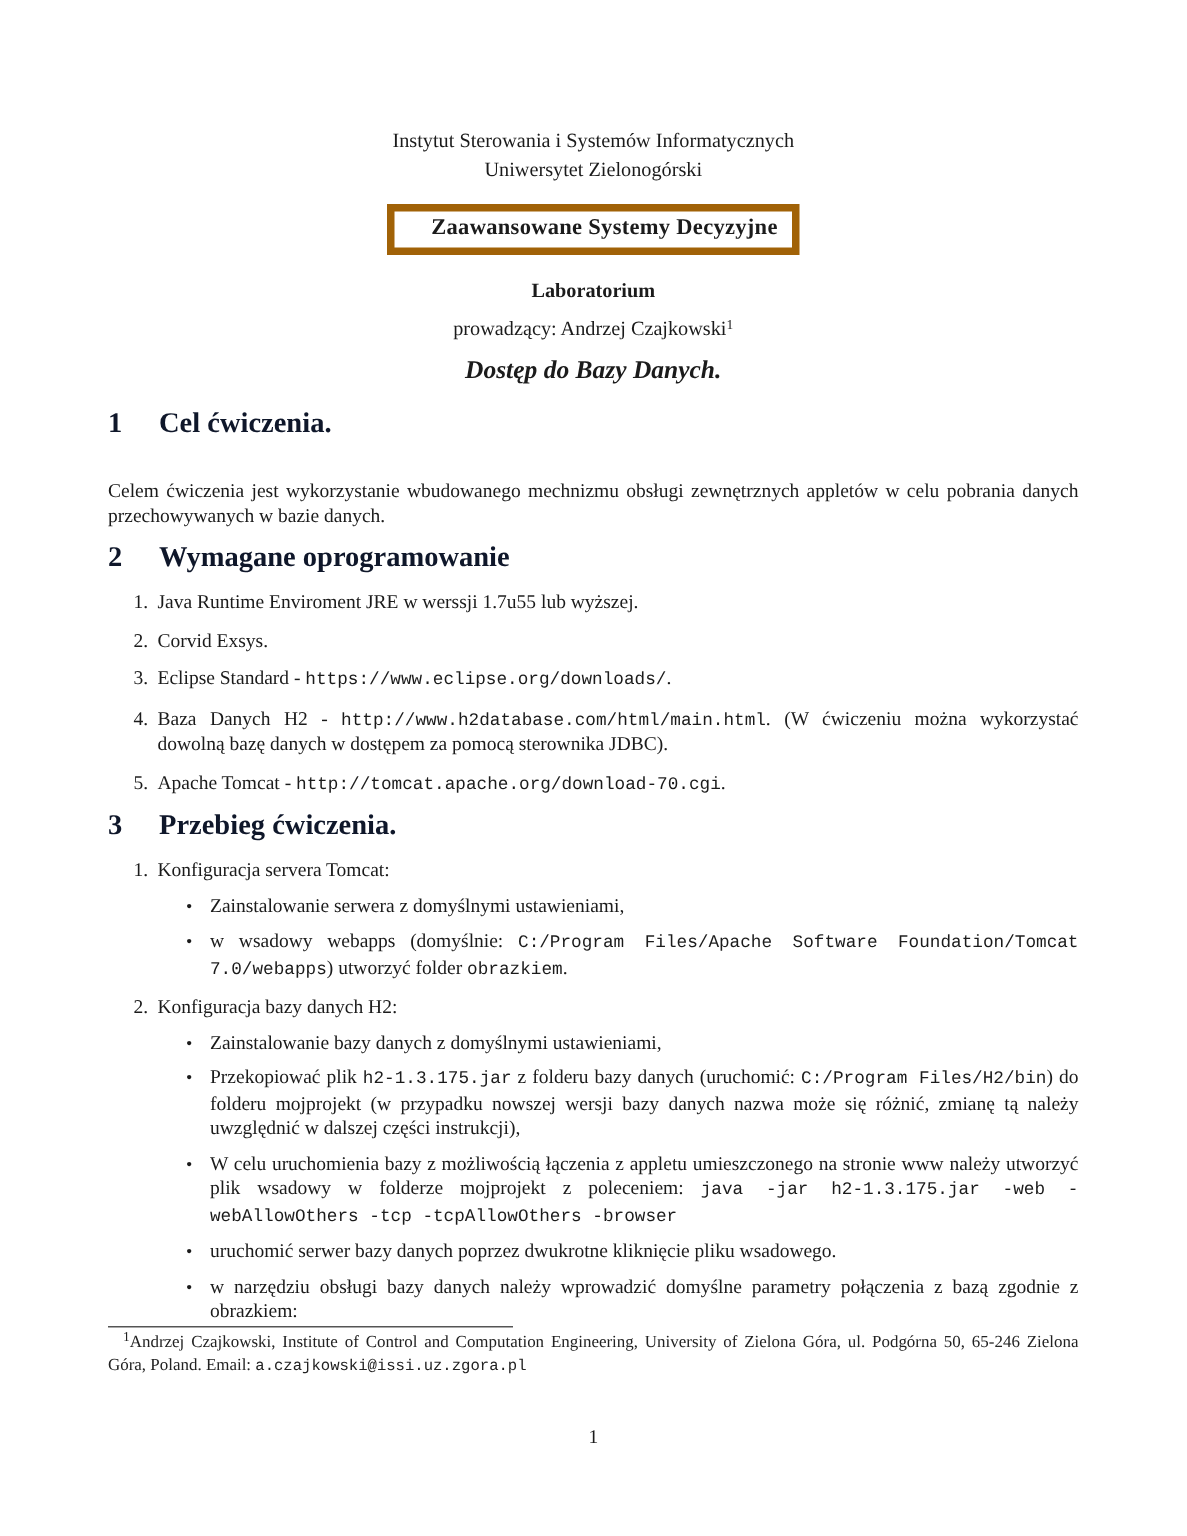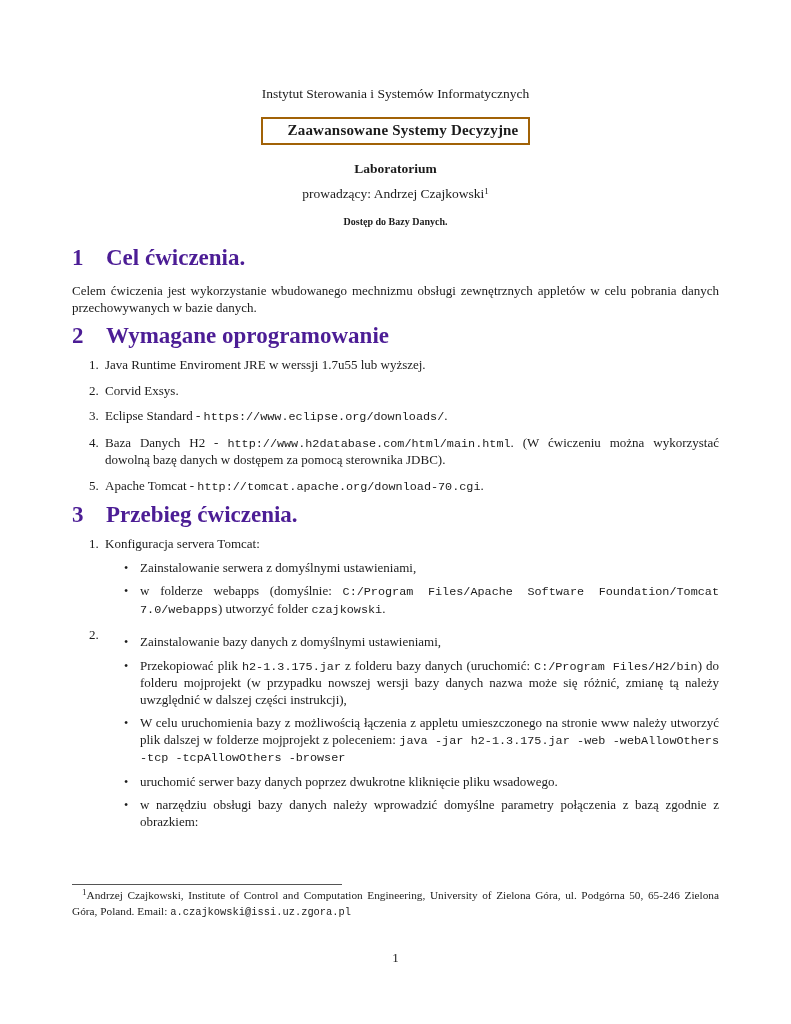--- a/index.html
+++ b/index.html
@@ -14,35 +14,35 @@
     color:#1b1b1b;
     font-size:13px;
     line-height:16.5px;
   }
   .content { padding:84px 72px 0 72px; }
   .center { text-align:center; }
   .inst-line { font-size:13.5px; line-height:19px; }
   .box-title-wrap { margin-top:14px; text-align:center; }
   .box-title {
     display:inline-block;
-    border:2px solid #a16207;
+    border:5px solid #a16207;
     padding:3px 10px 4px 25px;
     font-weight:bold;
     font-size:15px;
     letter-spacing:0.2px;
   }
   .lab-line   { margin-top:16px; font-size:13.5px;font-weight:bold; }
   .instructor { margin-top:9px;  font-size:13.5px; }
-  .doc-title  { margin-top:10px; font-size:10px; font-weight:bold; }
+  .doc-title  { margin-top:10px; font-size:17px; font-weight:bold;font-style:italic; }
   .sup { font-size:9px; vertical-align:baseline; position:relative; top:-4.5px; }
-  .sec-heading { margin-top:16px; font-size:23px; font-weight:bold; line-height:24px; color:#4c1d95; }
+  .sec-heading { margin-top:16px; font-size:19px; font-weight:bold; line-height:24px; color:#0f172a; }
   .sec-heading .sec-num { display:inline-block; min-width:13px; }
   .sec-heading .sec-gap { display:inline-block; width:21px; }
   .sec-heading.mt-lg { margin-top:8px; }
-  .para { margin-top:13px; text-align:justify; }
+  .para { margin-top:24px; text-align:justify; }
   .mono { font-family:"Liberation Mono","DejaVu Sans Mono",monospace; font-size:11.8px; }
   .olist { margin-top:5px; }
   .oitem { display:flex; margin-top:9px; }
   .oitem .num { flex:none; width:16px; margin-left:17px; }
   .oitem .obody { flex:1; text-align:justify; }
   .blist { }
   .bullet { display:flex; margin-top:7px; }
   .bullet .dot { flex:none; width:16px; margin-left:19px; font-size:12px; }
   .bullet .bbody { flex:1; text-align:justify; }
   .footnote { position:absolute; left:72px; top:884px; width:647px; }
@@ -51,20 +51,21 @@
   .fn-text .mono { font-size:10.4px; }
   .page-number { position:absolute; top:950px; left:0; width:100%; text-align:center; font-size:13px; }
 </style>
 </head>
 <body>
 
 <div class="page">
   <div class="content">
 
     <div class="center inst-line">Instytut Sterowania i Systemów Informatycznych</div>
+    <div class="center inst-line">Uniwersytet Zielonogórski</div>
 
     <div class="box-title-wrap">
       <span class="box-title">Zaawansowane Systemy Decyzyjne</span>
     </div>
 
     <div class="center lab-line">Laboratorium</div>
     <div class="center instructor"><span>prowadzący: Andrzej Czajkowski</span><span class="sup">1</span></div>
     <div class="center doc-title">Dostęp do Bazy Danych.</div>
 
     <div class="sec-heading">
@@ -107,41 +108,42 @@
         <span class="num">1.</span>
         <div class="obody">
           <div><span>Konfiguracja servera Tomcat:</span></div>
           <div class="blist">
             <div class="bullet">
               <span class="dot">•</span>
               <div class="bbody"><span>Zainstalowanie serwera z domyślnymi ustawieniami,</span></div>
             </div>
             <div class="bullet">
               <span class="dot">•</span>
-              <div class="bbody"><span>w folderze webapps (domyślnie: </span><span class="mono">C:/Program Files/Apache Software Foundation/Tomcat 7.0/webapps</span><span>) utworzyć folder </span><span class="mono">czajkowski</span><span>.</span></div>
+              <div class="bbody"><span>w wsadowy webapps (domyślnie: </span><span class="mono">C:/Program Files/Apache Software Foundation/Tomcat 7.0/webapps</span><span>) utworzyć folder </span><span class="mono">obrazkiem</span><span>.</span></div>
             </div>
           </div>
         </div>
       </div>
 
       <div class="oitem">
         <span class="num">2.</span>
         <div class="obody">
+          <div><span>Konfiguracja bazy danych H2:</span></div>
           <div class="blist">
             <div class="bullet">
               <span class="dot">•</span>
               <div class="bbody"><span>Zainstalowanie bazy danych z domyślnymi ustawieniami,</span></div>
             </div>
             <div class="bullet">
               <span class="dot">•</span>
               <div class="bbody"><span>Przekopiować plik </span><span class="mono">h2-1.3.175.jar</span><span> z folderu bazy danych (uruchomić: </span><span class="mono">C:/Program Files/H2/bin</span><span>) do folderu mojprojekt (w przypadku nowszej wersji bazy danych nazwa może się różnić, zmianę tą należy uwzględnić w dalszej części instrukcji),</span></div>
             </div>
             <div class="bullet">
               <span class="dot">•</span>
-              <div class="bbody"><span>W celu uruchomienia bazy z możliwością łączenia z appletu umieszczonego na stronie www należy utworzyć plik dalszej w folderze mojprojekt z poleceniem: </span><span class="mono">java -jar h2-1.3.175.jar -web -webAllowOthers -tcp -tcpAllowOthers -browser</span></div>
+              <div class="bbody"><span>W celu uruchomienia bazy z możliwością łączenia z appletu umieszczonego na stronie www należy utworzyć plik wsadowy w folderze mojprojekt z poleceniem: </span><span class="mono">java -jar h2-1.3.175.jar -web -webAllowOthers -tcp -tcpAllowOthers -browser</span></div>
             </div>
             <div class="bullet">
               <span class="dot">•</span>
               <div class="bbody"><span>uruchomić serwer bazy danych poprzez dwukrotne kliknięcie pliku wsadowego.</span></div>
             </div>
             <div class="bullet">
               <span class="dot">•</span>
               <div class="bbody"><span>w narzędziu obsługi bazy danych należy wprowadzić domyślne parametry połączenia z bazą zgodnie z obrazkiem:</span></div>
             </div>
           </div>

